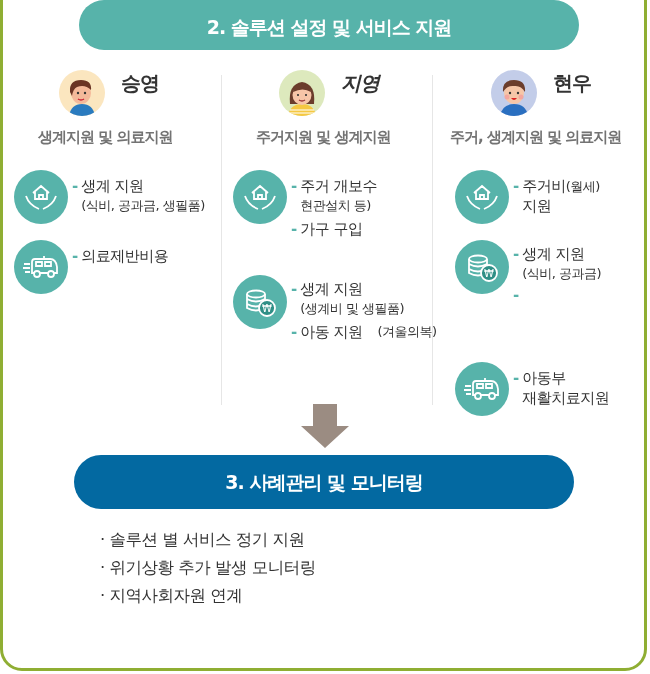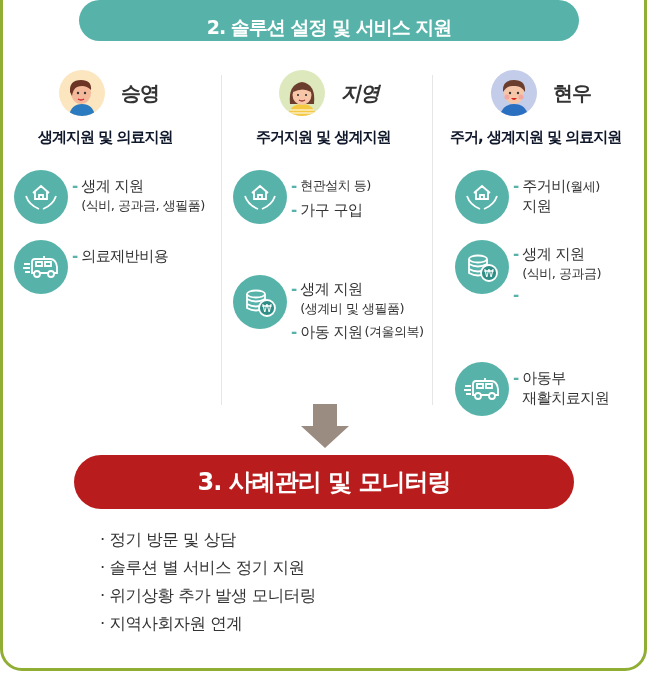--- a/index.html
+++ b/index.html
@@ -2,29 +2,29 @@
 <html><head>
 <meta charset="utf-8">
 <style>
   html, body { margin:0; padding:0; background:#ffffff; }
   body { width:650px; height:674px; position:relative; overflow:hidden;
          font-family:"DejaVu Sans","Liberation Sans",sans-serif; color:#333; }
   .frame { position:absolute; left:0; top:-20px; width:647px; height:691px;
            border:3px solid #8fae33; border-radius:0 0 22px 22px; box-sizing:border-box; }
   .pill { position:absolute; border-radius:30px; color:#fff; font-weight:bold;
           text-align:center; letter-spacing:-1px; }
-  .pill-solution { left:79px; top:0px; width:500px; height:41px; line-height:54px;
+  .pill-solution { left:79px; top:0px; width:500px; height:50px; line-height:54px;
                    background:#57b3aa; font-size:19px; }
   .pill-monitor { left:74px; top:455px; width:500px; height:54px; line-height:54px;
-                  background:#b91c1c; font-size:24px; }
+                  background:#0369a1; font-size:19px; }
   .vdiv { position:absolute; top:75px; width:1px; height:330px; background:#e6e6e6; }
-  .person { position:absolute; display:flex; align-items:center; }
+  .person { position:absolute; display:flex; align-items:flex-start; }
   .avatar { width:46px; height:46px; border-radius:50%; position:relative; overflow:hidden; }
   .pname { font-size:20px; font-weight:bold; color:#333; margin-left:16px; letter-spacing:-1px; }
-  .subtitle { position:absolute; font-size:15px; font-weight:bold; color:#0f172a;
+  .subtitle { position:absolute; font-size:15px; font-weight:bold; color:#737373;
               letter-spacing:-1px; white-space:nowrap; }
   .item { position:absolute; display:flex; }
   .icircle { width:54px; height:54px; border-radius:50%; background:#57b3aa;
              display:flex; align-items:center; justify-content:center; flex-shrink:0; }
   .dash { color:#57b3aa; font-weight:bold; margin:0 3px 0 4px; font-size:15px; line-height:20px; }
   .itext { font-size:15px; line-height:20px; color:#333; letter-spacing:-0.5px; }
   .small { font-size:13px; line-height:19px; color:#333; letter-spacing:-0.5px; }
   .entry { display:flex; margin-bottom:2px; }
   .bullets { position:absolute; left:100px; top:526px; }
   .bullet { font-size:16.5px; line-height:28px; color:#333; letter-spacing:-0.5px; }
@@ -115,20 +115,21 @@
     <div class="icircle">
       <svg width="36" height="32" viewBox="0 0 36 32" fill="none" stroke="#fff" stroke-width="1.8">
         <path d="M10 12 L18 5 L26 12 M12 11 V18 H24 V11 M16 18 V14 H20 V18"></path>
         <path d="M3 15 Q6 24 16 28 M33 15 Q30 24 20 28"></path>
       </svg>
     </div>
     <div style="margin-top:6px;">
       <div class="entry">
           <span class="dash">-</span>
           <div>
+        <div class="itext">주거 개보수</div>
         <div class="small">현관설치 등)</div>
       </div>
         </div>
       <div class="entry" style="margin-top:4px;">
           <span class="dash">-</span>
         <div class="itext">가구 구입</div>
       </div>
     </div>
   </div>
 
@@ -145,21 +146,21 @@
       <div class="entry">
           <span class="dash">-</span>
           <div>
         <div class="itext">생계 지원</div>
         <div class="small">(생계비 및 생필품)</div>
       </div>
         </div>
       <div class="entry" style="margin-top:4px;">
           <span class="dash">-</span>
         <span class="itext">아동 지원</span>
-        <span class="small" style="margin-left:2px;">(겨울의복)</span>
+        <span class="small" style="margin-left:15px;">(겨울의복)</span>
       </div>
     </div>
   </div>
 </div>
 
 <div>
   <div class="person" style="left:491px; top:70px;">
     <div class="avatar" style="background:#c3cde9;">
       <svg width="46" height="46" viewBox="0 0 46 46">
         <path d="M9 46 Q11 34 23 34 Q35 34 37 46 Z" fill="#2a6fc0"></path>
@@ -238,17 +239,16 @@
   </div>
 </div>
 
 <svg style="position:absolute; left:300px; top:404px;" width="50" height="44" viewBox="0 0 50 44">
   <path d="M13 0 H37 V22 H49 L25 44 L1 22 H13 Z" fill="#9b8c82"></path>
 </svg>
 
 <div class="pill pill-monitor">3. 사례관리 및 모니터링</div>
 
 <div class="bullets">
-  <div class="bullet">· 정기 방문 및 상담</div>
   <div class="bullet">· 솔루션 별 서비스 정기 지원</div>
   <div class="bullet">· 위기상황 추가 발생 모니터링</div>
   <div class="bullet">· 지역사회자원 연계</div>
 </div>
 
 </body></html>

